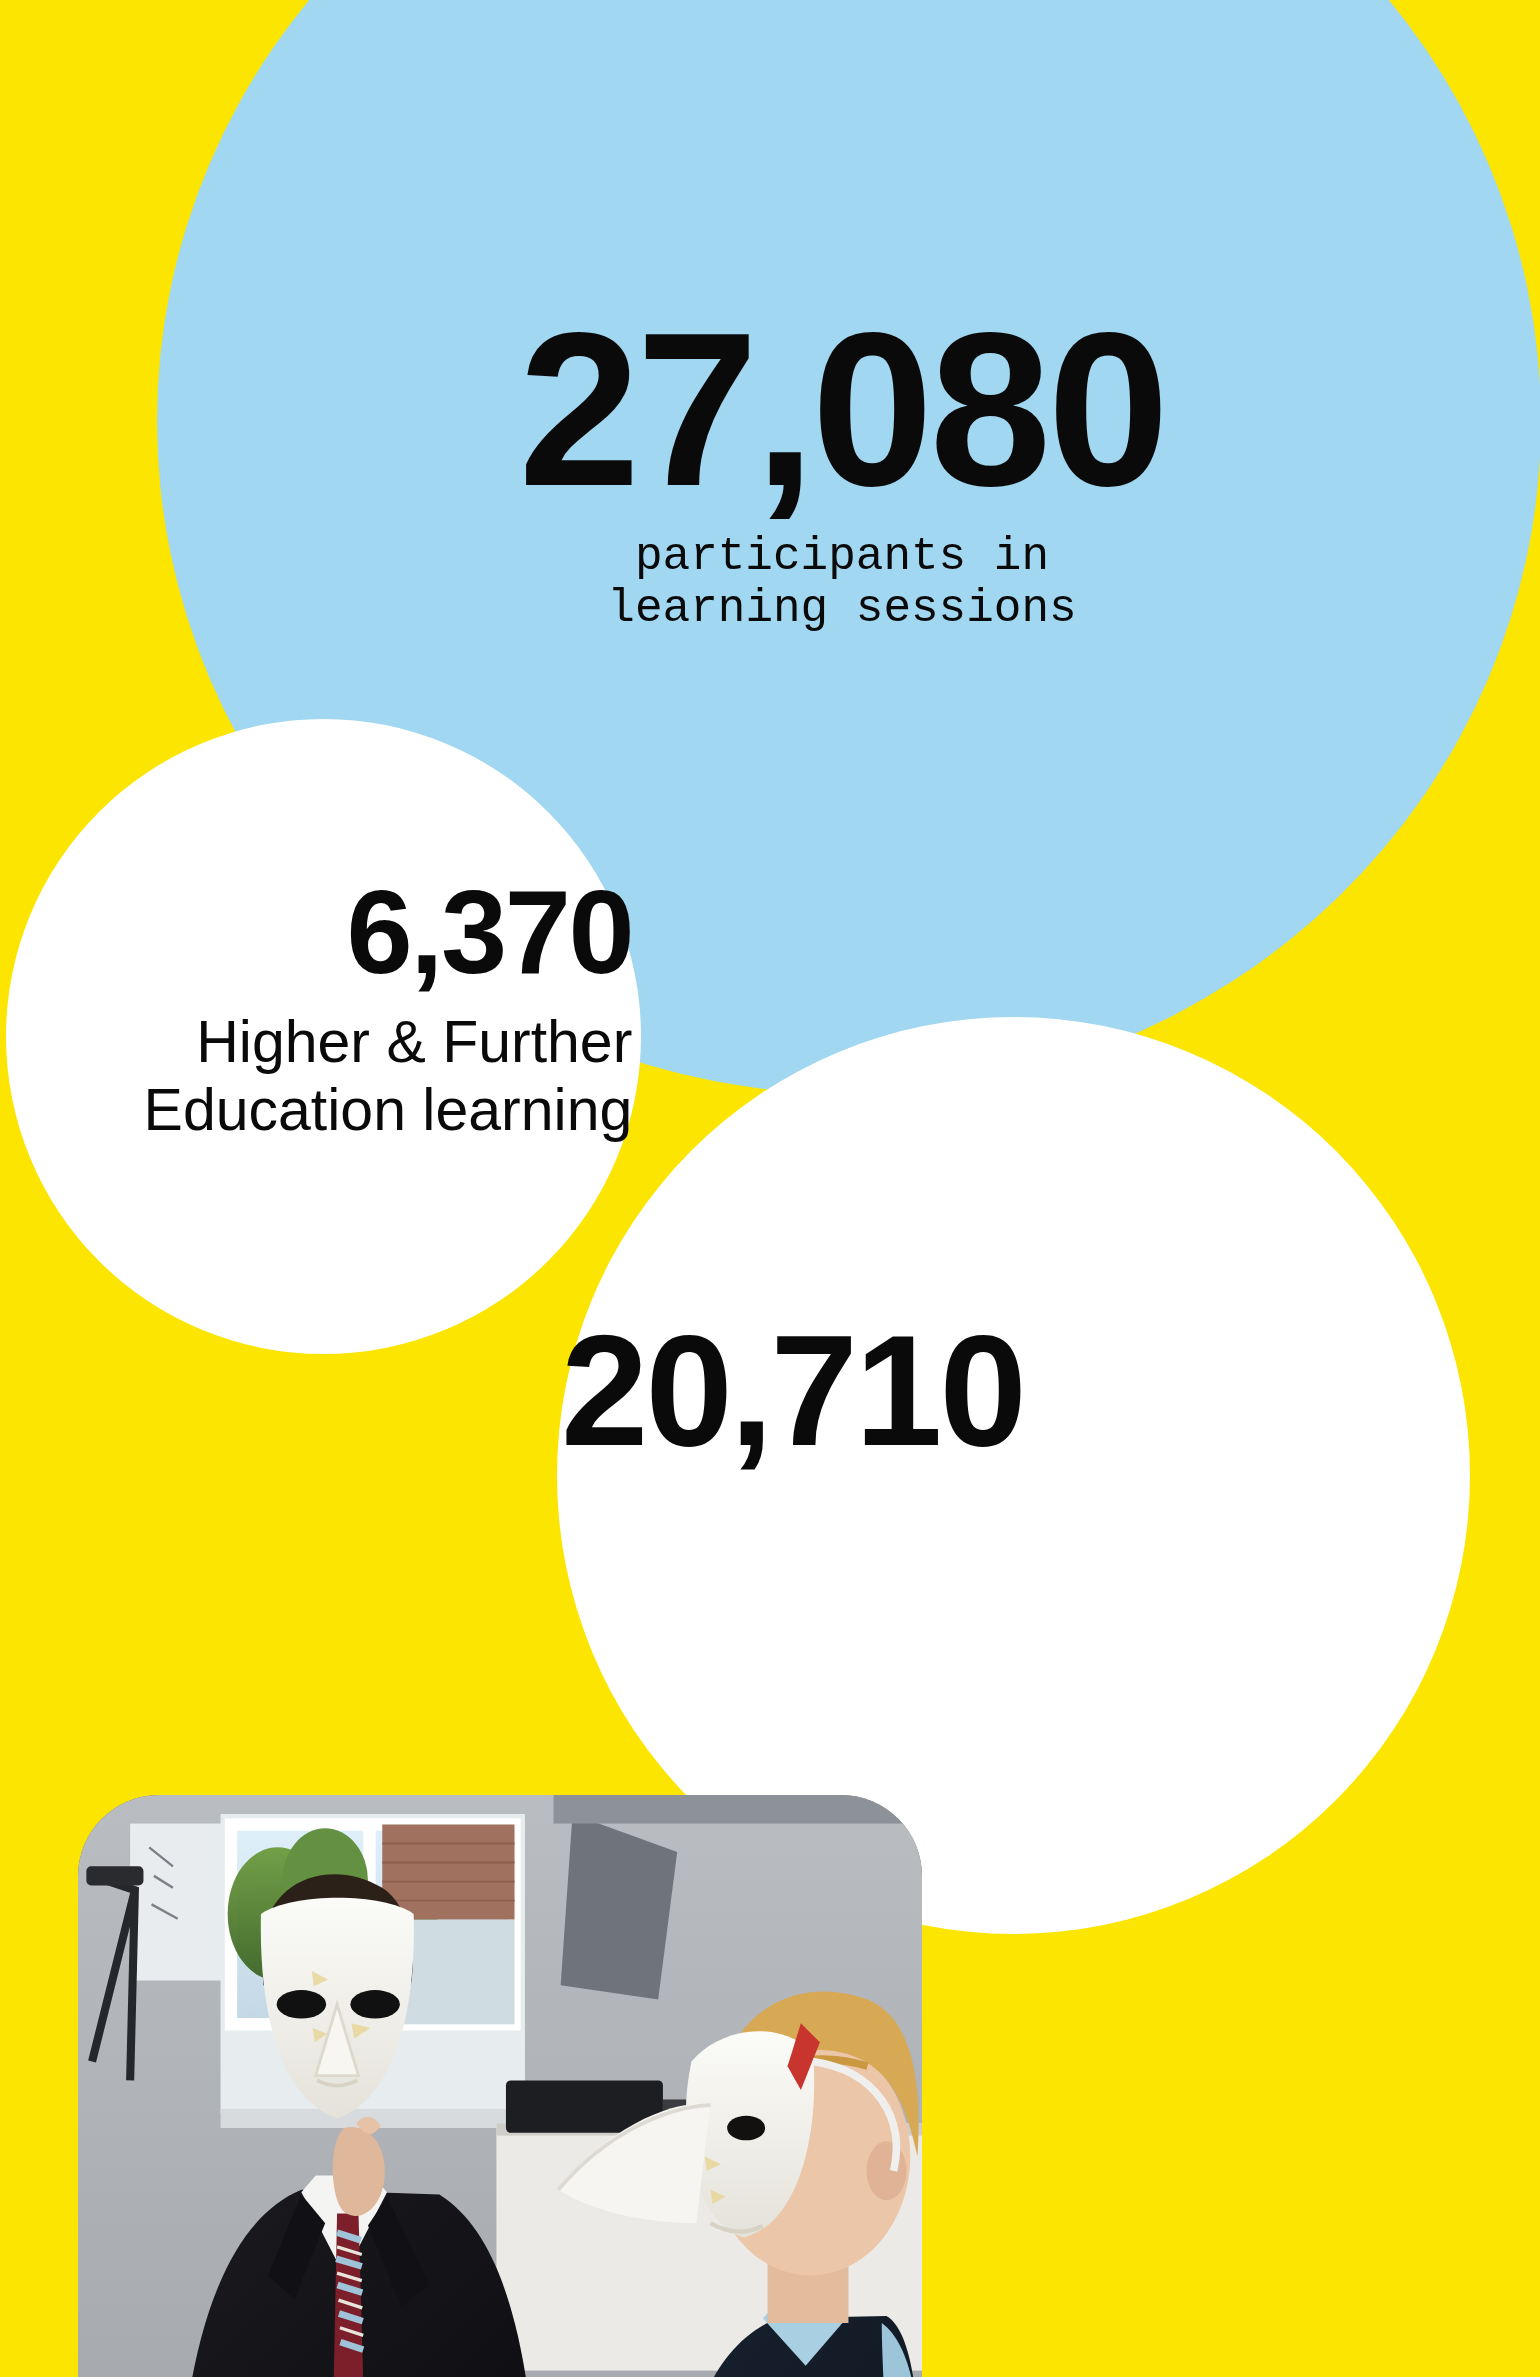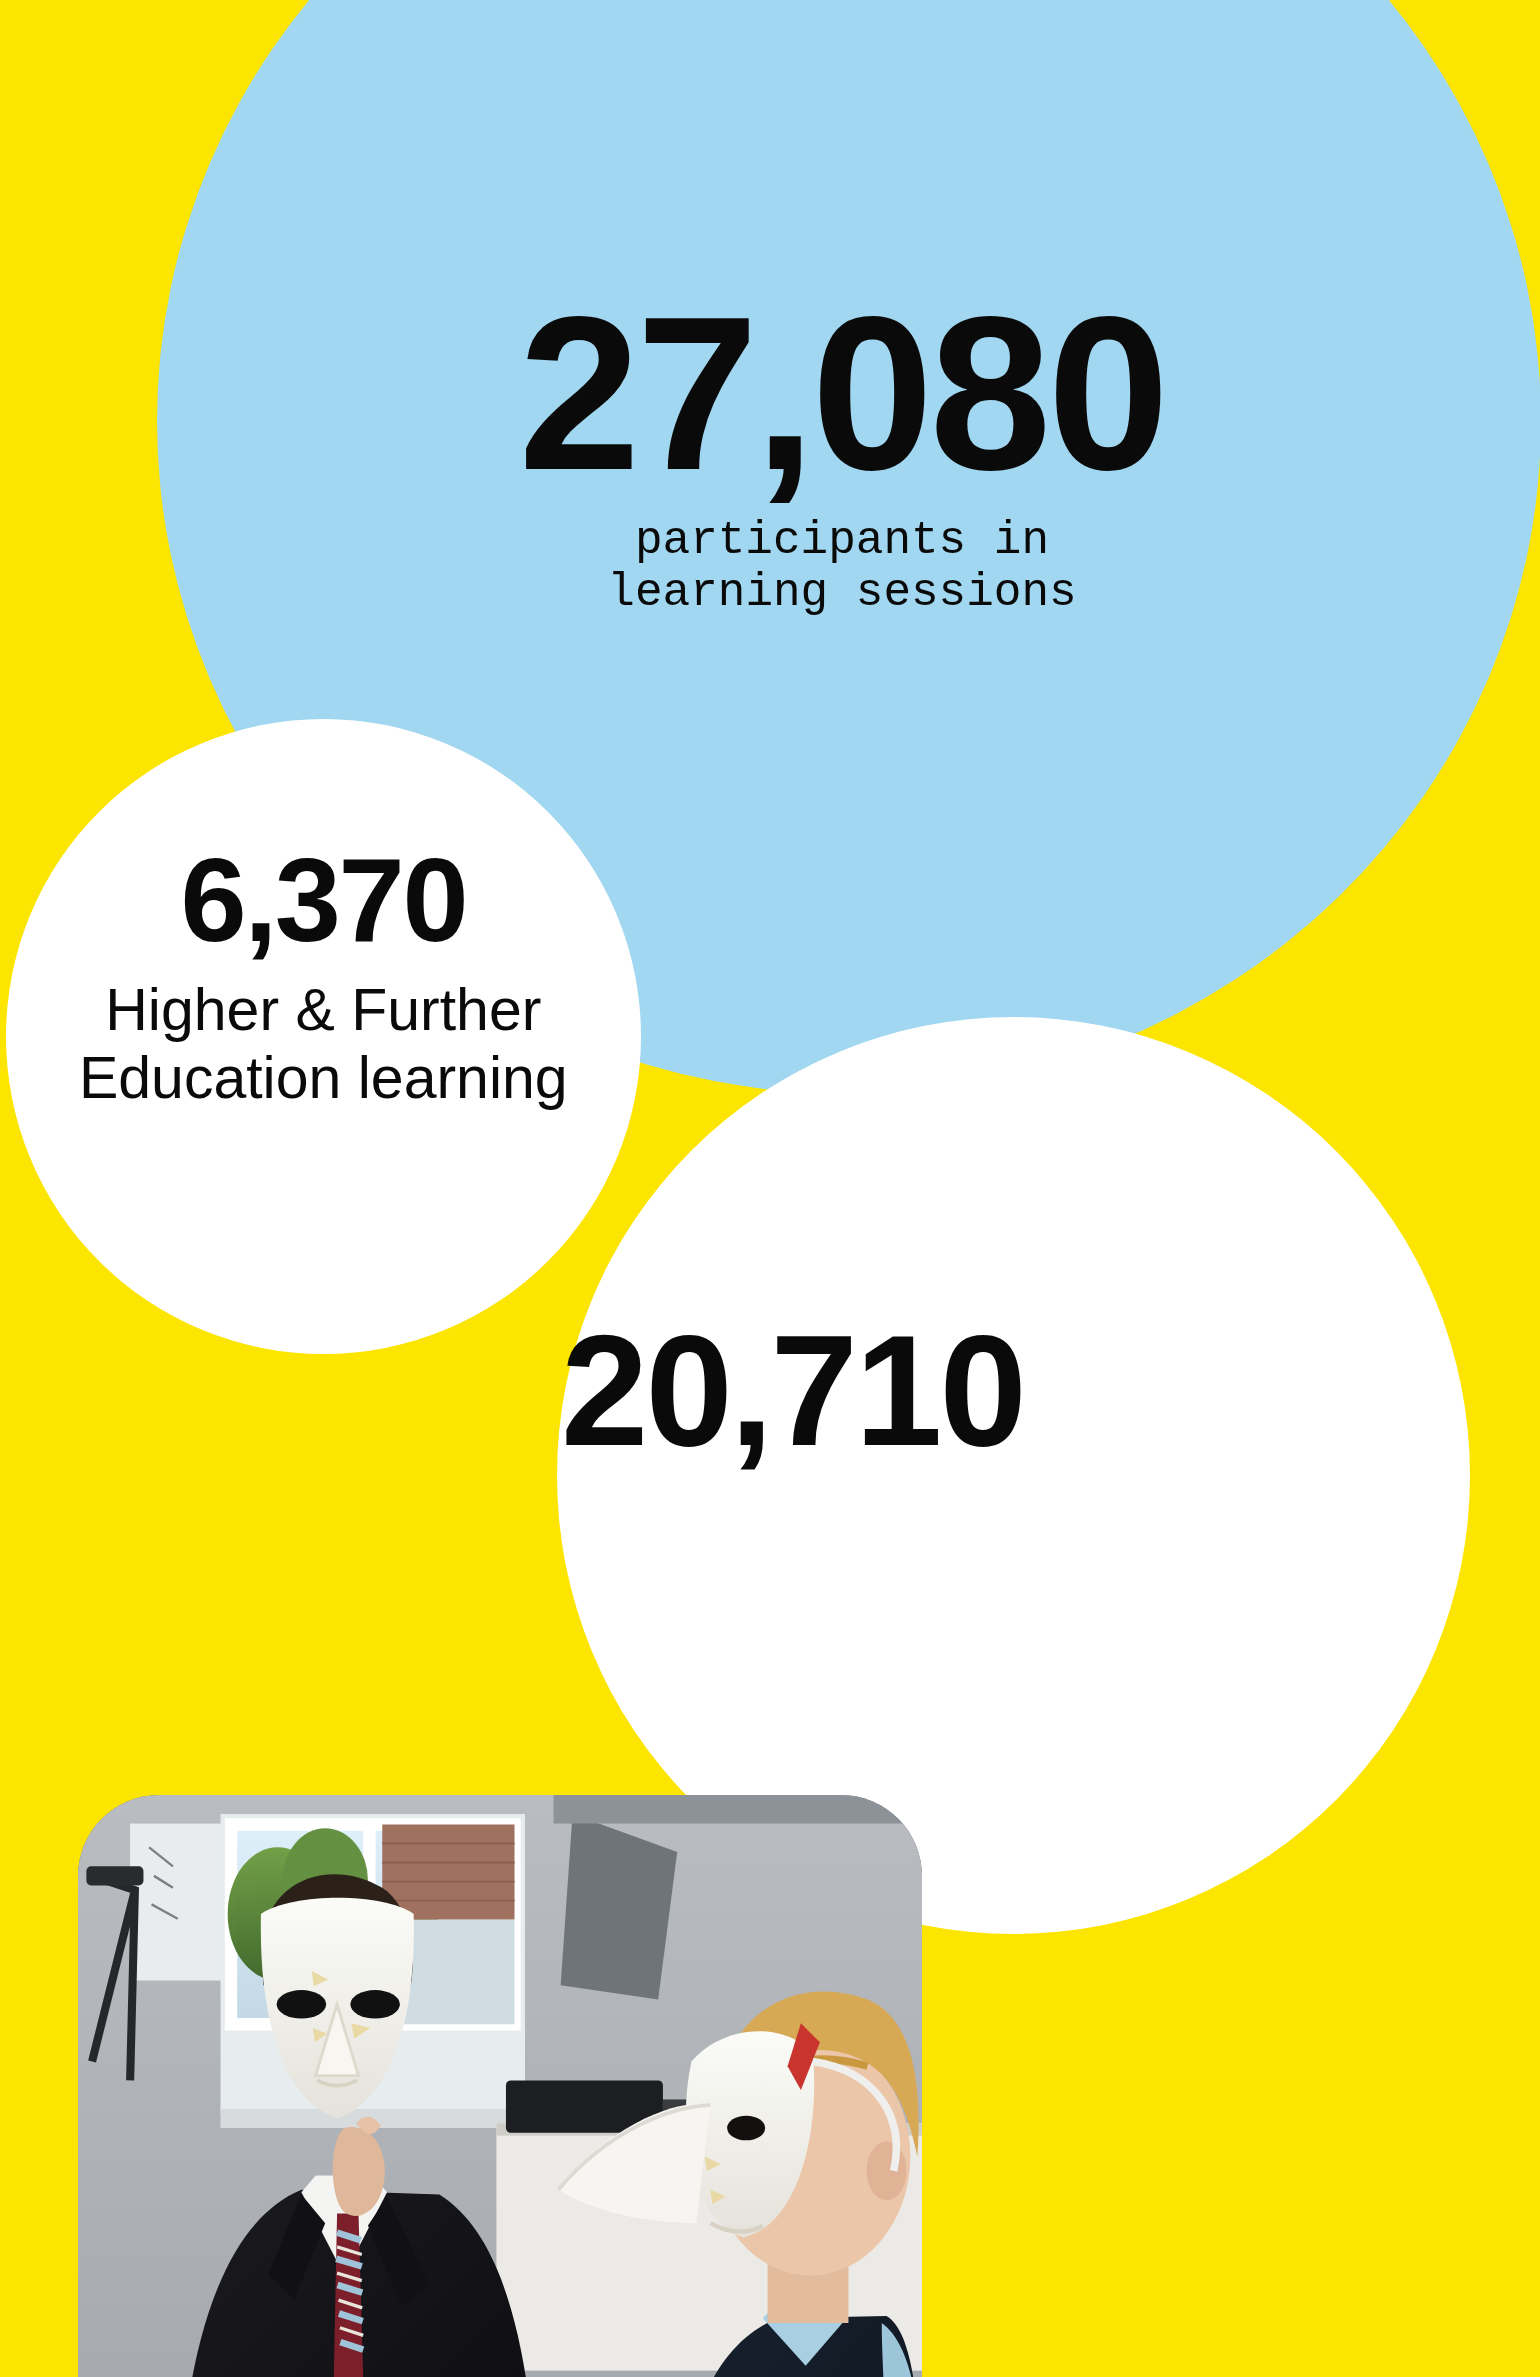--- a/index.html
+++ b/index.html
@@ -43,21 +43,21 @@
     left: 557px;
     top: 1017px;
     width: 913px;
     height: 917px;
   }
 
   
   .stat-hero {
     position: absolute;
     left: 200px;
-    top: 288px;
+    top: 304px;
     width: 1284px;
     text-align: center;
     color: #0a0a0a;
   }
   .stat-hero .num {
     display: block;
     font-size: 219px;
     font-weight: 700;
     line-height: 0.96;
     letter-spacing: -3.8px;
@@ -67,23 +67,23 @@
     margin-top: 18px;
     font-size: 46px;
     font-weight: 400;
     line-height: 1.12;
     font-family: Liberation Mono, monospace;
   }
 
   .stat-left {
     position: absolute;
     left: 14.3px;
-    top: 840px;
+    top: 872px;
     width: 618px;
-    text-align: center;
+    text-align: right;
     color: #0a0a0a;
   }
   .stat-left .num {
     display: block;
     font-size: 119px;
     font-weight: 700;
     line-height: 1.0;
     letter-spacing: -2.4px;
   }
   .stat-left .cap {

